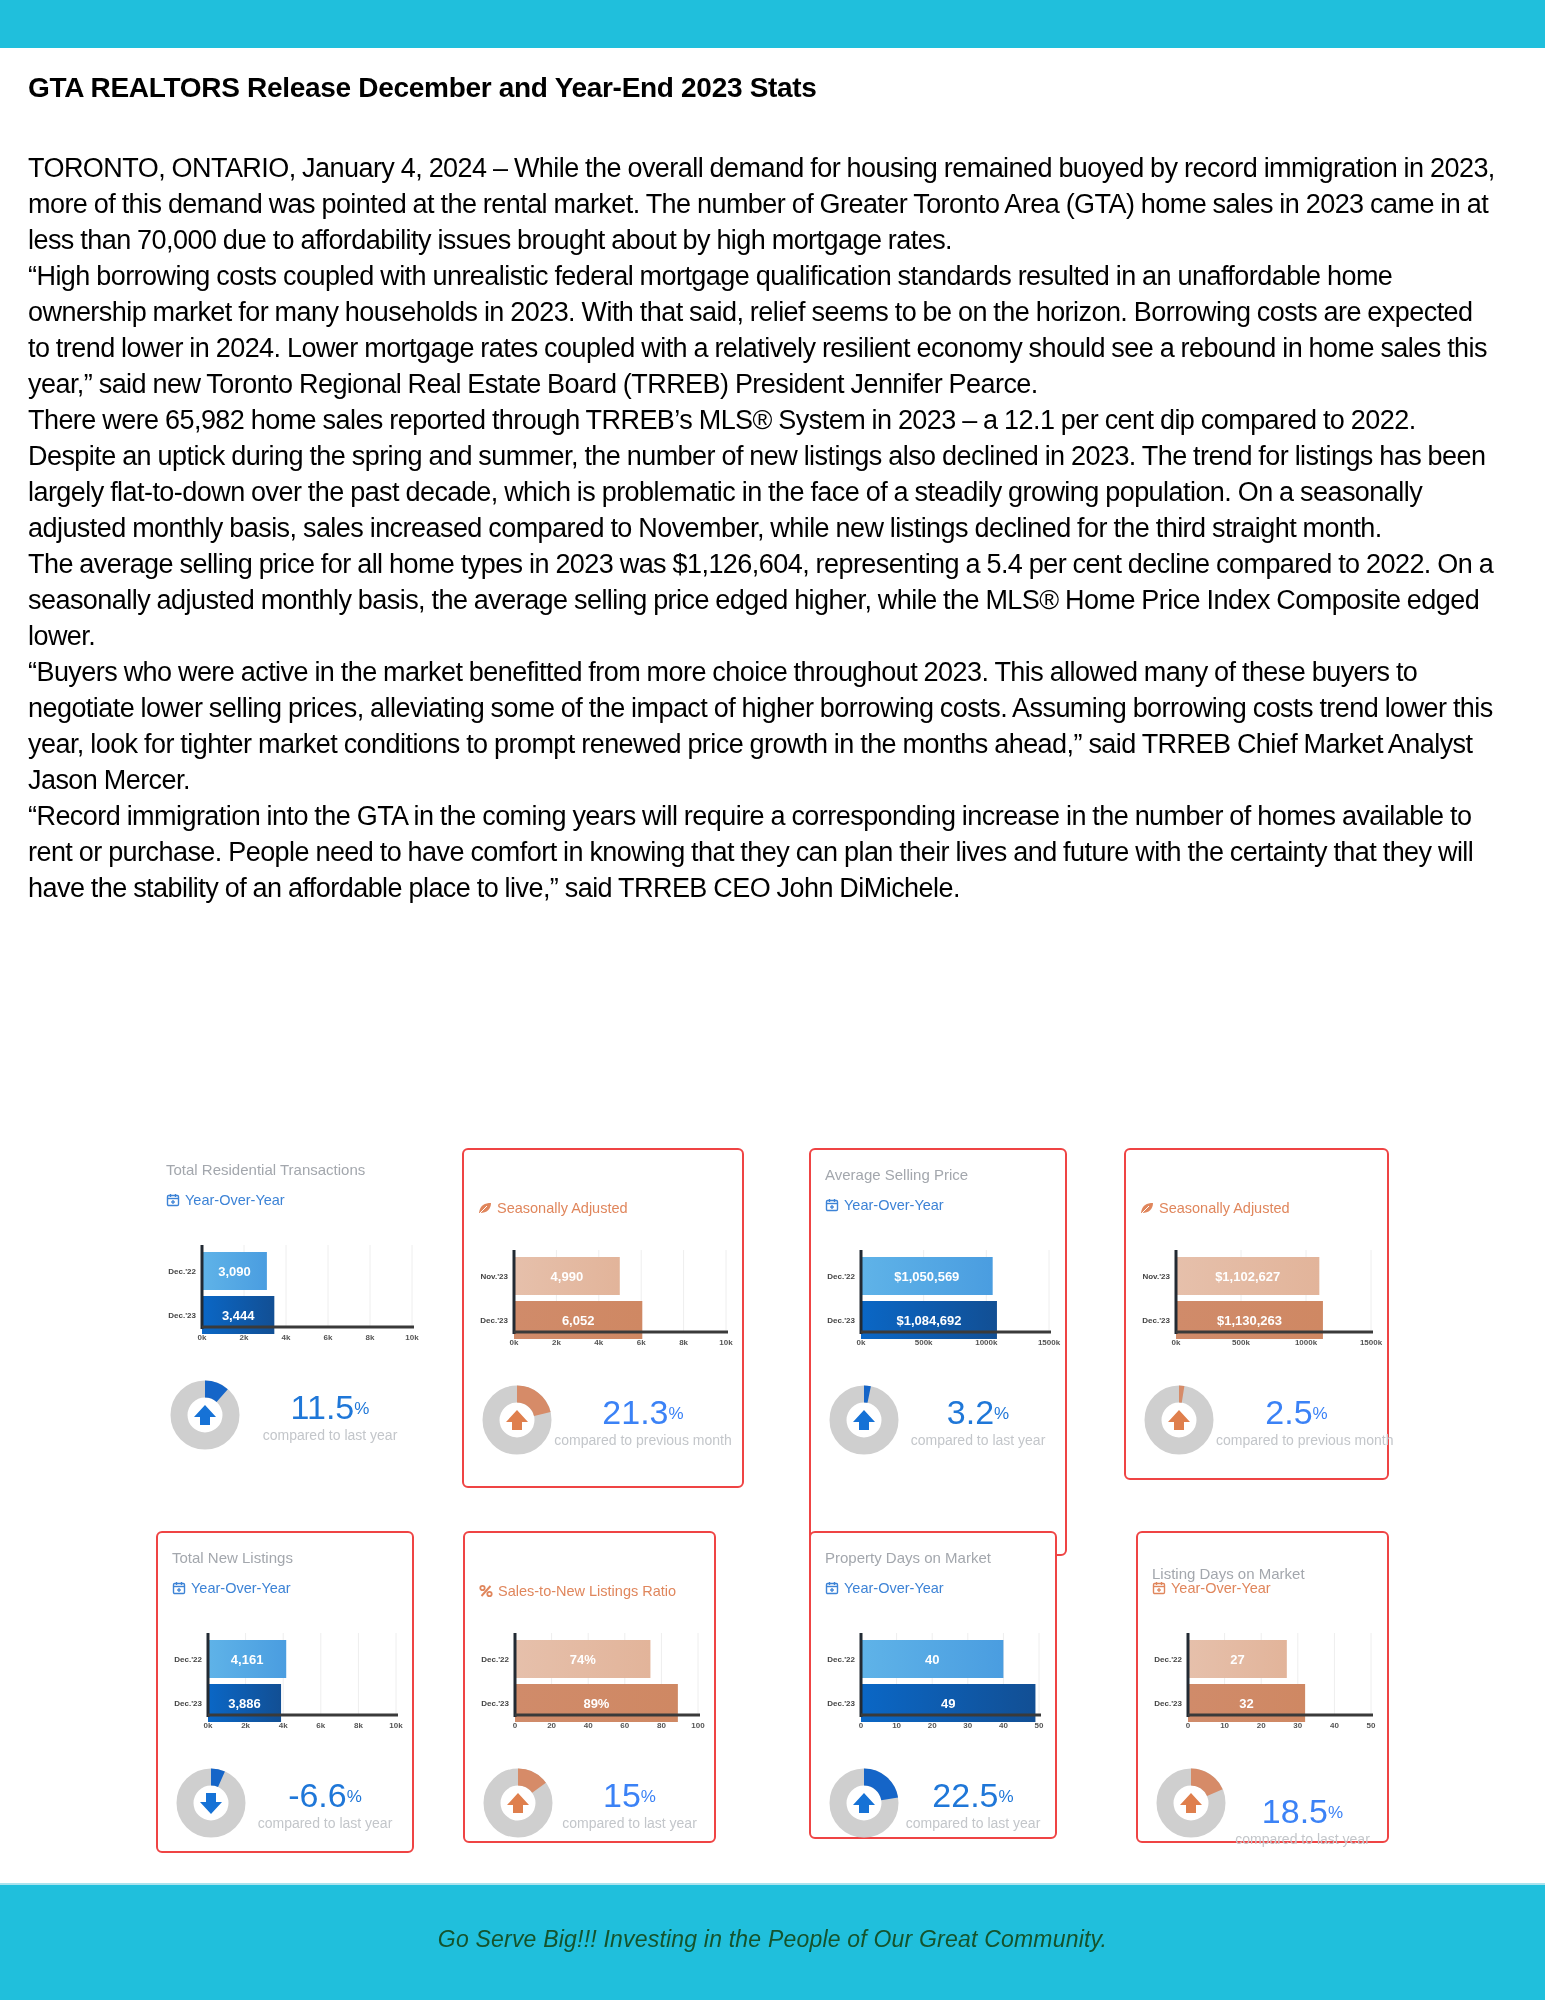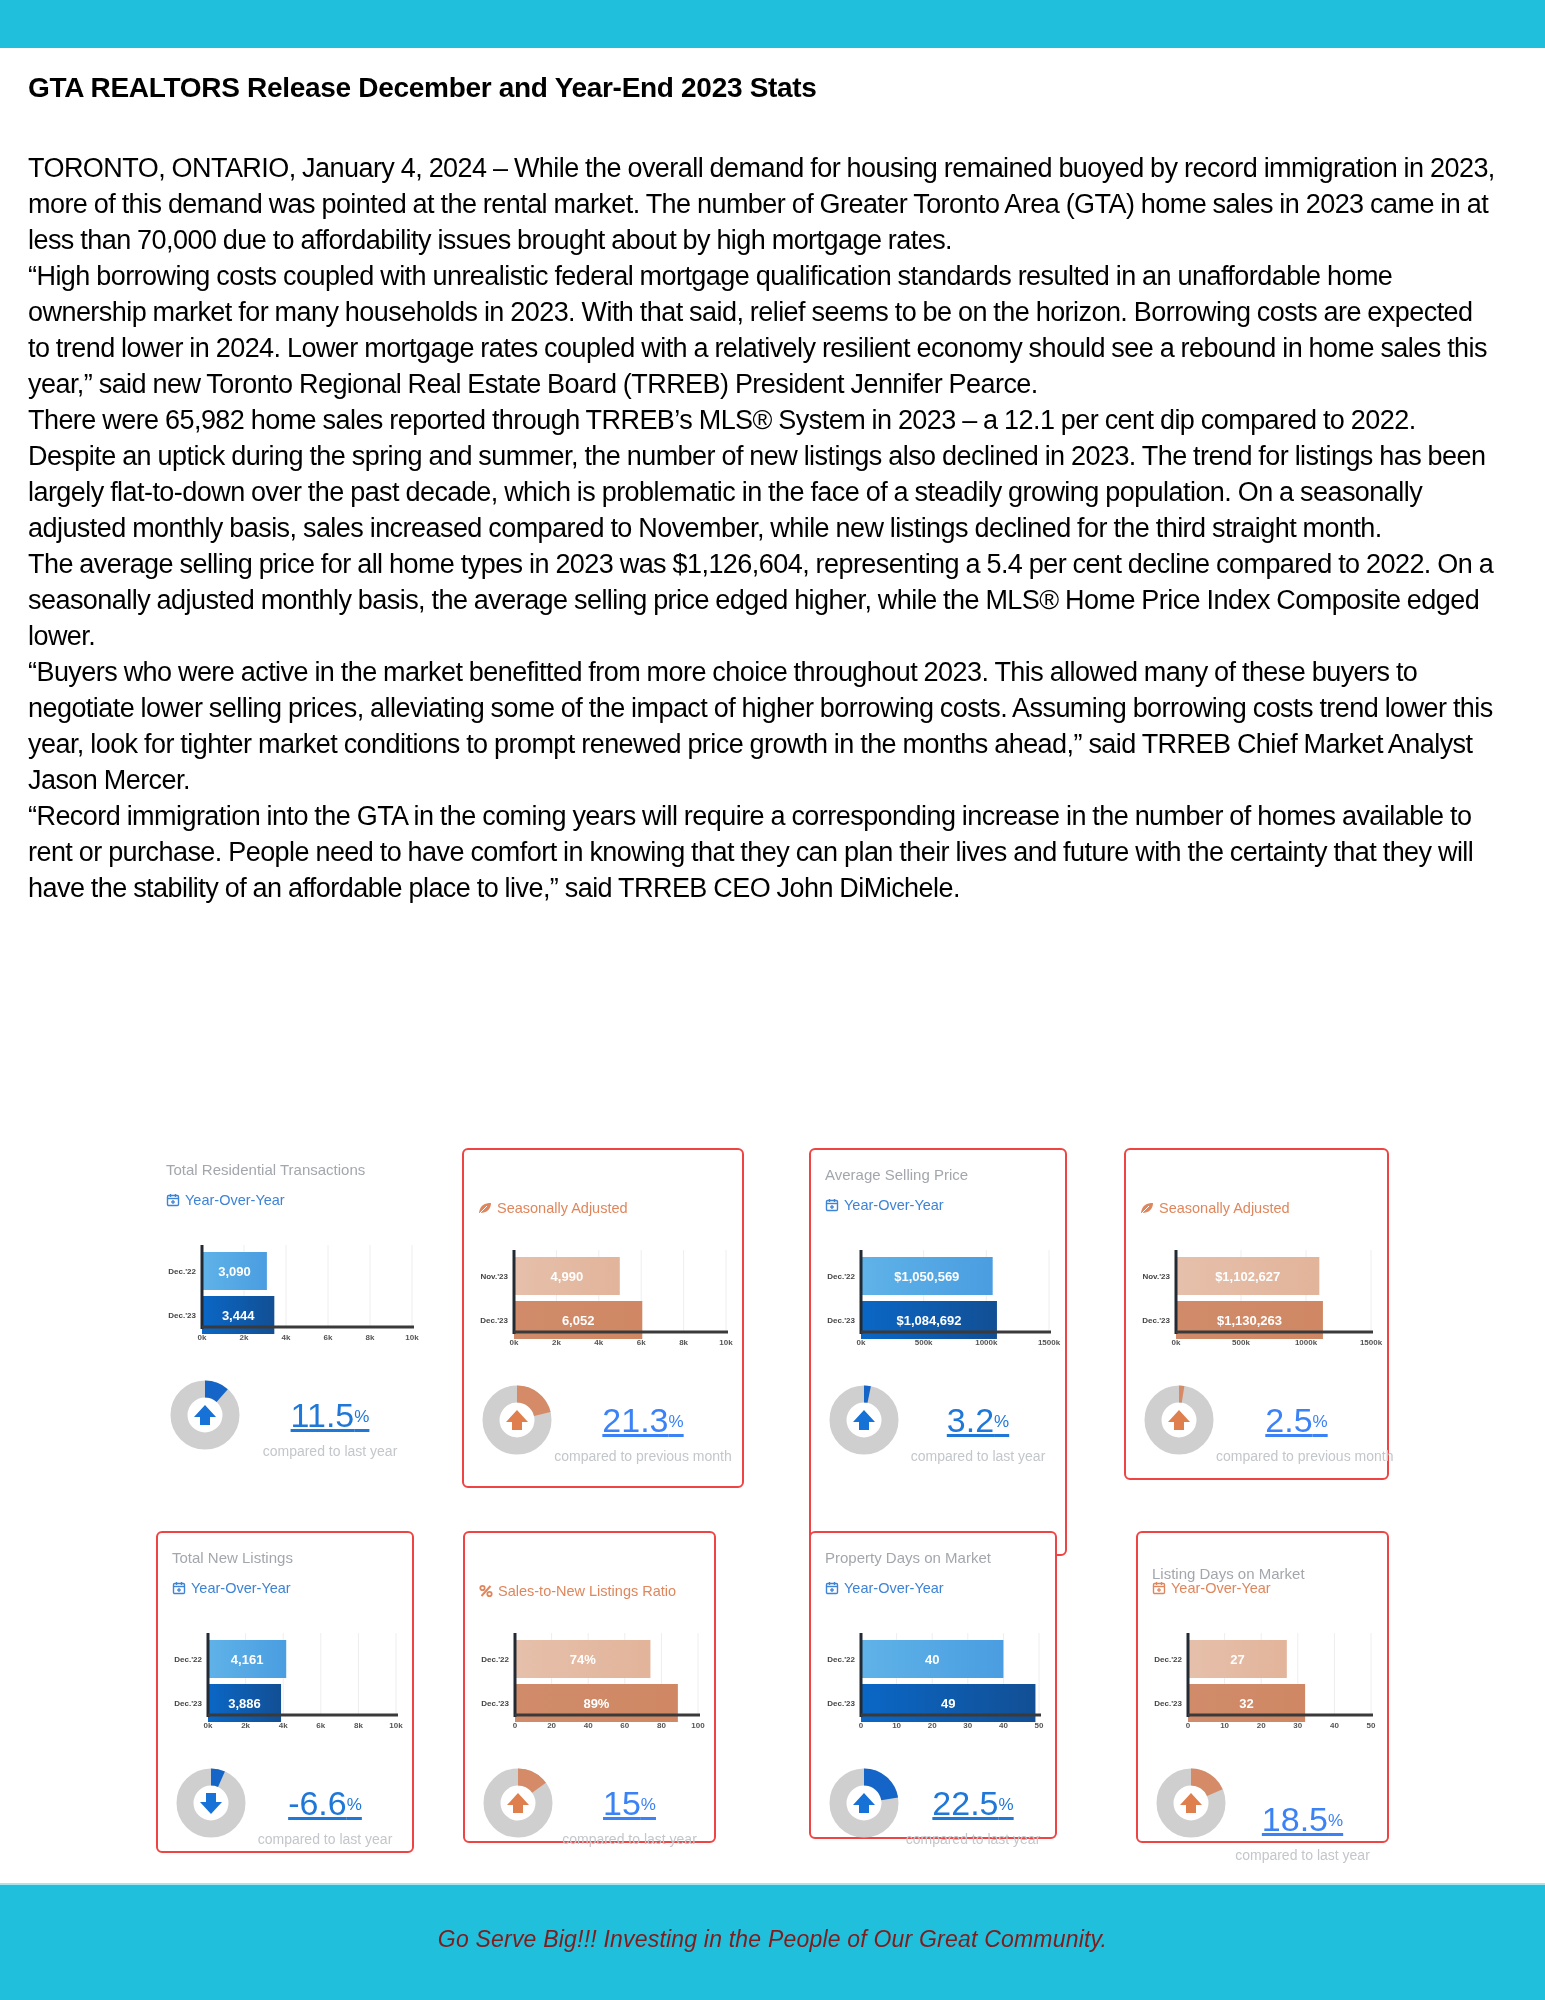--- a/index.html
+++ b/index.html
@@ -2,41 +2,41 @@
 <html><head>
 <meta charset="utf-8">
 <style>
   * { box-sizing: border-box; margin: 0; padding: 0; }
   html, body { width: 1545px; height: 2000px; background: #ffffff; overflow: hidden; }
   body { position: relative; font-family: "Liberation Sans", sans-serif; color: #000; }
 
   .top-bar { position: absolute; left: 0; top: 0; width: 1545px; height: 48px; background: #20bfdc; }
   .footer-bar { position: absolute; left: 0; top: 1883px; width: 1545px; height: 117px; background: #20bfdc;
     border-top: 2px solid #a9e3ee; display: flex; align-items: center; justify-content: center; }
-  .footer-text { color: #7f1d1d; font-style: italic; font-size: 23px; letter-spacing: 0.2px;
+  .footer-text { color: #14532d; font-style: italic; font-size: 23px; letter-spacing: 0.2px;
     font-family: "Liberation Sans", sans-serif; margin-top: -6px; }
 
   .headline { position: absolute; left: 28px; top: 72px; font-size: 28px; font-weight: bold;
     font-family: "Liberation Sans", sans-serif; letter-spacing: -0.3px; }
   .article { position: absolute; left: 28px; top: 150px; width: 1470px; font-size: 27px; line-height: 36px;
     font-family: "Liberation Sans", sans-serif; letter-spacing: -0.55px; word-spacing: -0.5px; }
   .article p { margin: 0; }
 
   
   .card { position: absolute; background: #fff; border: 2px solid #ef4444; border-radius: 6px; }
   .card.noborder { border-color: transparent; }
   .card-title { position: absolute; left: 14px; font-size: 15px; color: #a3a7ad; white-space: nowrap; }
   .card-sub { position: absolute; left: 14px; font-size: 14.5px; white-space: nowrap; display: flex; align-items: center; gap: 5px; }
   .card-sub.blue { color: #3d83d6; }
   .card-sub.orange { color: #e0865c; }
   .sub-icon { display: inline-block; width: 14px; height: 14px; }
   .chart { position: absolute; left: 0; }
   .donut { position: absolute; }
   .pct { position: absolute; text-align: center; }
-  .pct-val { font-size: 34px; font-weight: 300; line-height: 52px; white-space: nowrap; text-decoration: underline; }
+  .pct-val { font-size: 34px; font-weight: 300; line-height: 36px; white-space: nowrap; }
   .pct-val sup { font-size: 17px; vertical-align: top; position: relative; top: 2px; }
   .pct-cap { font-size: 14px; color: #c3c6ca; white-space: nowrap; margin-top: 2px; }
   .blue-t { color: #1f77d8; }
   .orange-t { color: #3b82f6; }
 </style>
 </head>
 <body>
 
 <div class="top-bar"></div>
 

